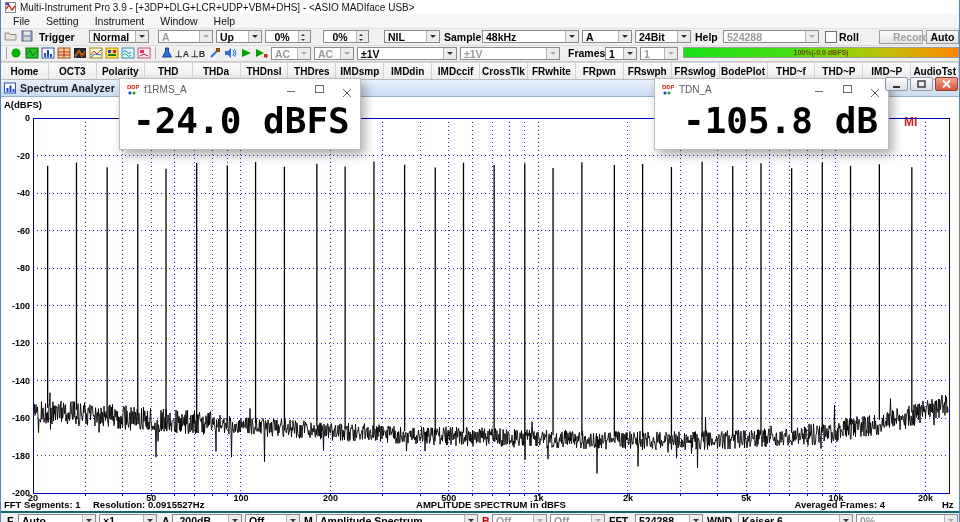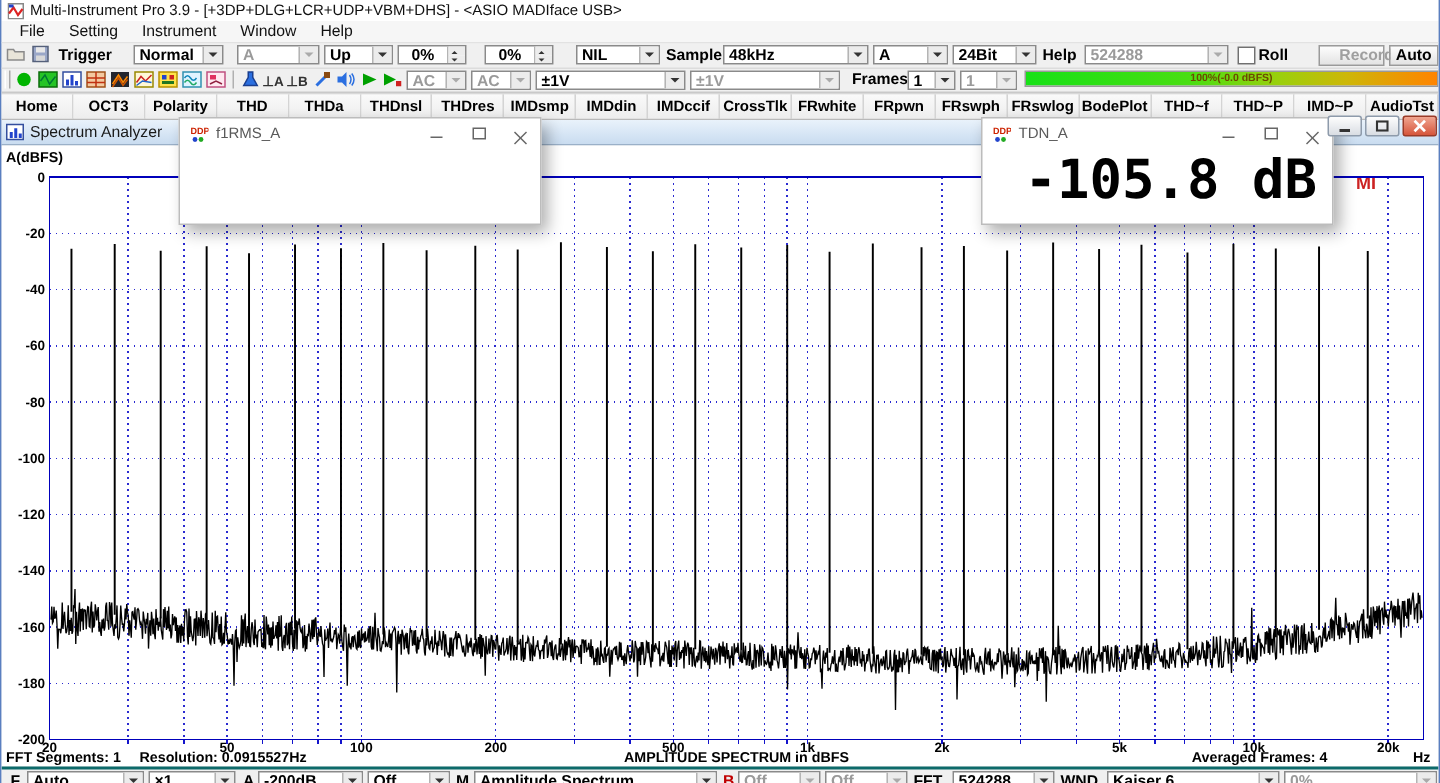--- a/index.html
+++ b/index.html
@@ -41,21 +41,21 @@
   .meter{position:absolute;top:1px;height:11px;background:linear-gradient(90deg,#17e117 0%,#4ade12 40%,#9ccf0c 62%,#cdb708 78%,#e99a04 90%,#ff8400 100%);
          border:1px solid #9a9a9a;display:flex;align-items:center;justify-content:center;box-sizing:border-box;}
   .meter span{font-size:7px;font-weight:bold;color:#6b4a00;line-height:1;}
   
   .tabs{height:16px;display:flex;background:#f0f0f0;border-top:1px solid #d8d8d8;border-bottom:1px solid #b9b9b9;}
   .tabs span{flex:1;font-size:10px;font-weight:bold;color:#000;display:flex;align-items:center;justify-content:center;
              border-right:1px solid #d4d4d4;background:linear-gradient(#fafafa,#ededed);cursor:default;white-space:nowrap;}
   
   .sabar{height:16px;background:linear-gradient(#e9f2fb,#c9dcf0);border-bottom:1px solid #9ab0c8;
          display:flex;align-items:center;gap:4px;padding-left:3px;}
-  .sabar .t{font-size:10.5px;font-weight:normal;color:#1a1a1a;}
+  .sabar .t{font-size:10.5px;font-weight:bold;color:#1a1a1a;}
   
   .plotpanel{position:relative;height:414px;background:#fff;}
   
   .tb3{height:17px;background:#f0f0f0;border-top:2px solid #0d6a6a;box-sizing:border-box;}
   .tb3 .tl{top:2px;}
   .tb3 .cmb,.tb3 .spin{top:1px;height:13px;}
   .lblB{color:#c00000 !important;}
   
   .fw{position:absolute;background:#fff;border:1px solid #bcbcbc;box-shadow:4px 5px 10px rgba(0,0,0,.32);z-index:10;}
   .fw-title{height:20px;display:flex;align-items:center;gap:5px;padding:0 8px 0 6px;}
@@ -521,20 +521,21 @@
       <span class="t">f1RMS_A</span>
       <span class="fw-btns">
         <span class="wb wb-min"></span>
         <span class="wb wb-max"></span>
         <span class="wb"><svg width="10" height="10">
               <line x1="1" y1="1" x2="9" y2="9" stroke="#666"></line>
               <line x1="9" y1="1" x2="1" y2="9" stroke="#666"></line>
             </svg></span>
       </span>
     </div>
+    <div class="fw-val" style="padding-left:13px">-24.0 dBFS</div>
   </div>
 
   <div class="fw" style="left:653px;top:78px;width:233px;height:70px">
     <div class="fw-title">
       <svg width="13" height="13">
           <text x="1" y="6" font-size="6" font-weight="bold" fill="#cc2200">DDP</text>
           <circle cx="4" cy="10" r="1.6" fill="#2244cc"></circle>
           <circle cx="8" cy="10" r="1.6" fill="#22aa22"></circle>
         </svg>
       <span class="t">TDN_A</span>

